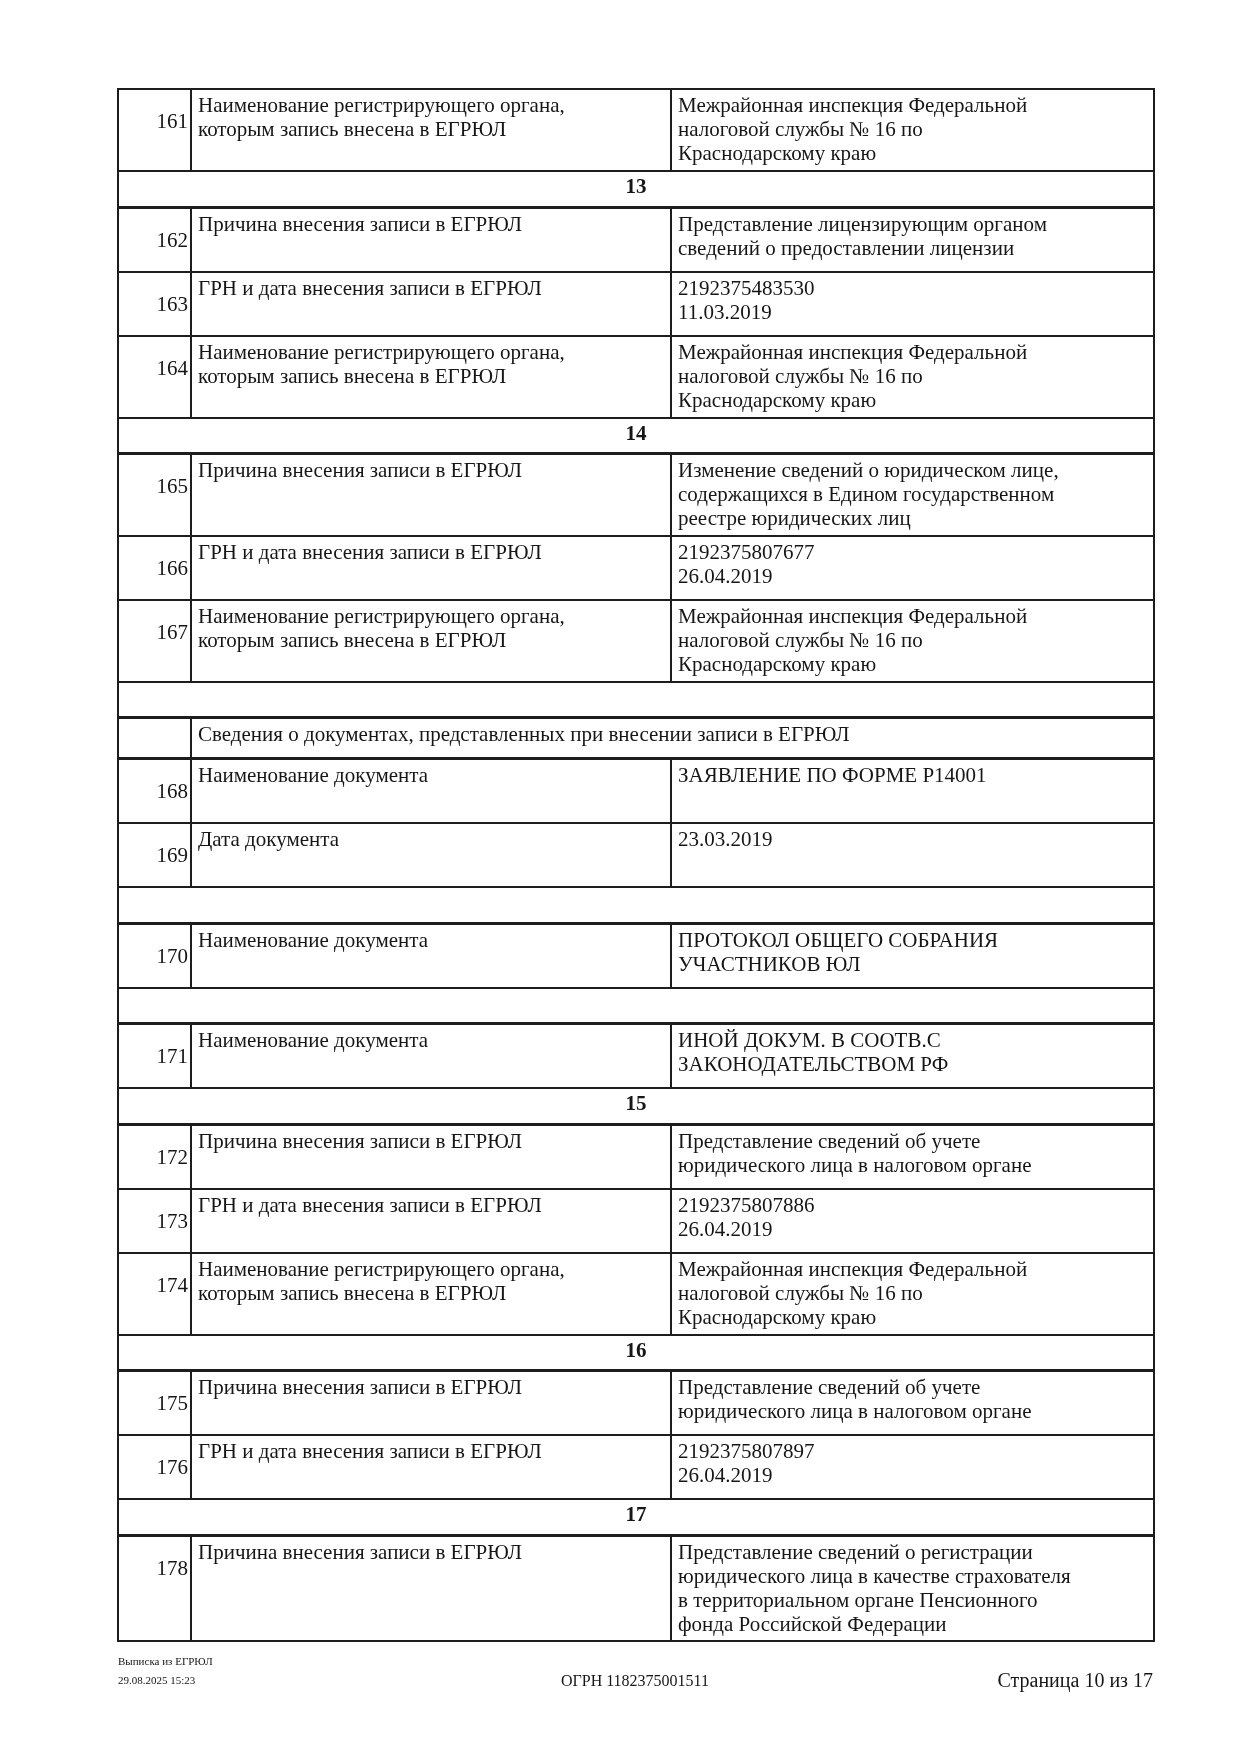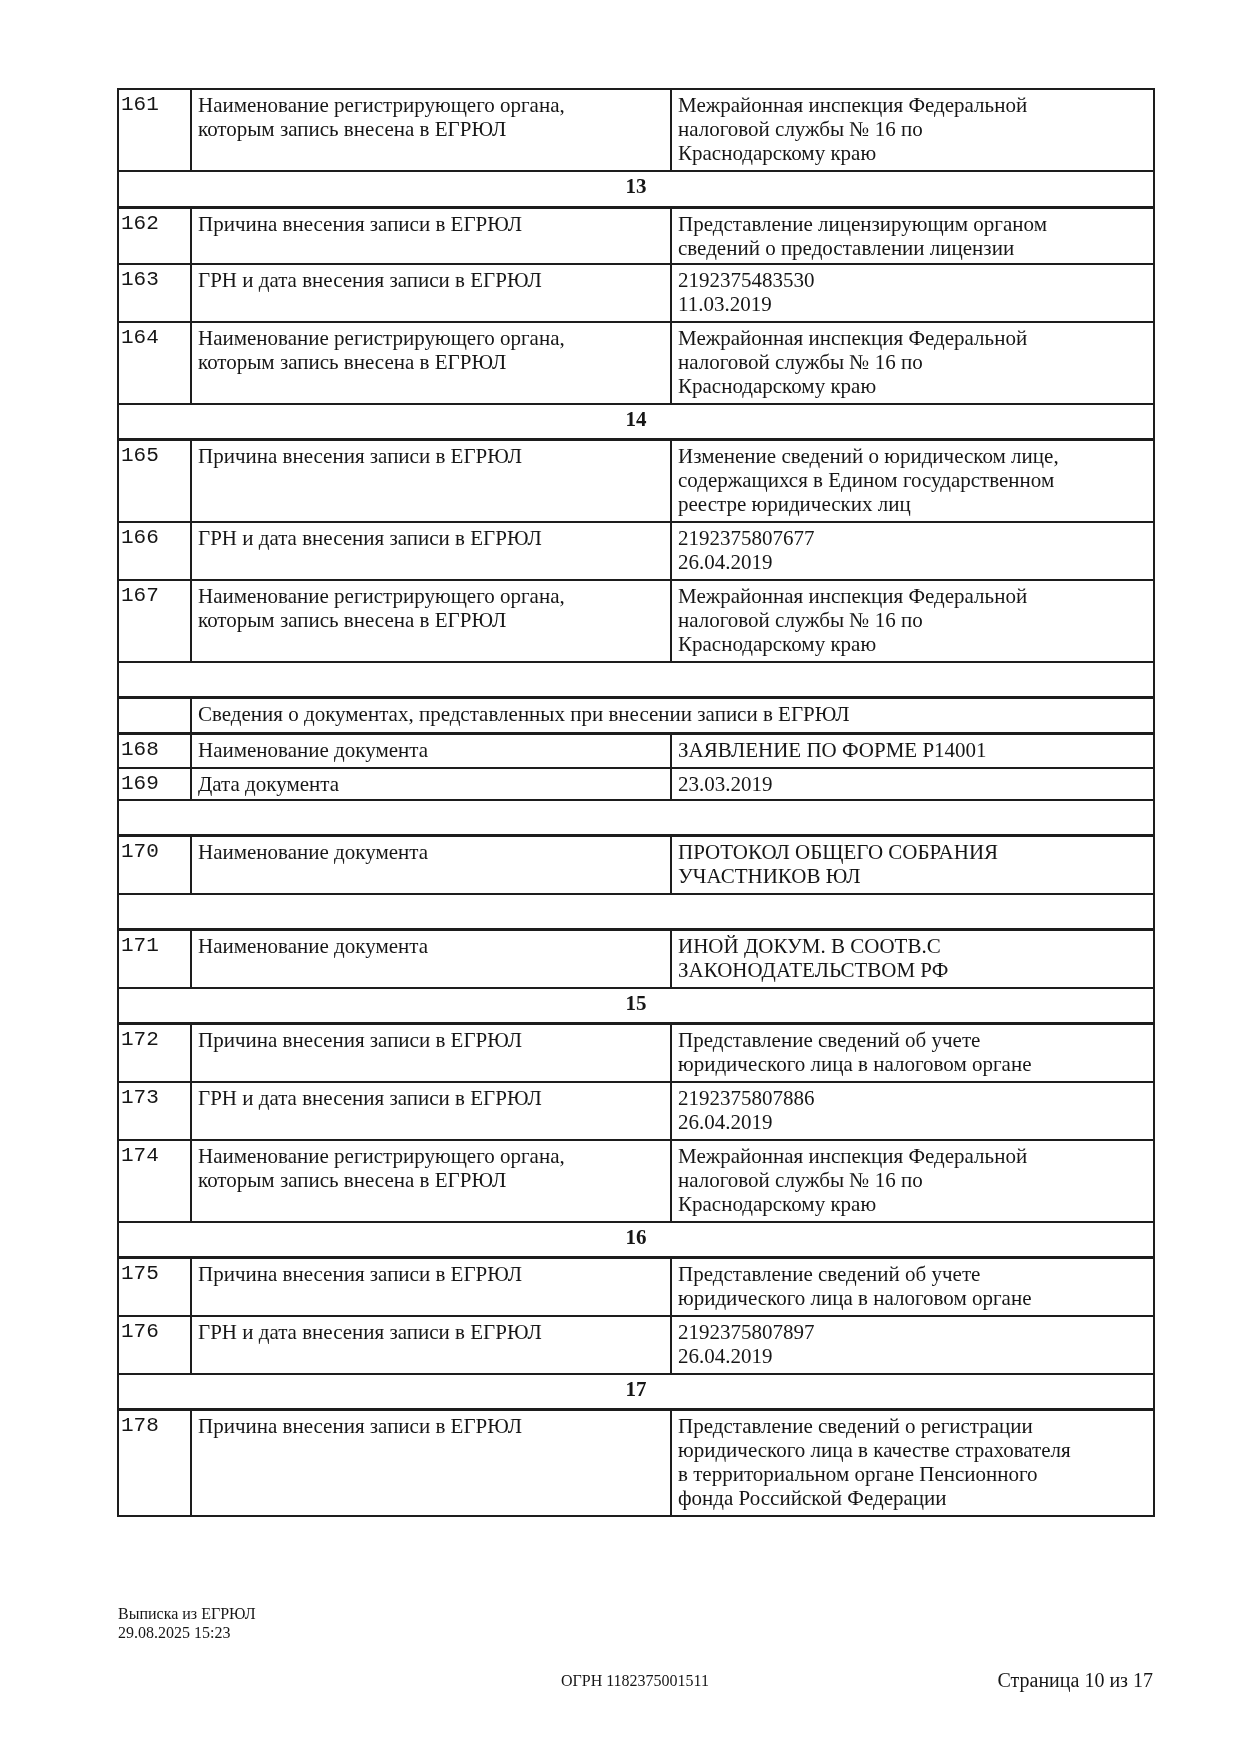--- a/index.html
+++ b/index.html
@@ -23,41 +23,40 @@
   .doc-table td {
     border: 2px solid #1d1d1d;
     vertical-align: top;
     padding: 3px 8px 3px 6px;
     font-size: 21px;
     line-height: 24px;
     white-space: pre-line;
     overflow: hidden;
   }
   .doc-table td.num {
-    text-align: left;
-    padding: 3px 2px;
-    font-family: Liberation Mono, monospace;
+    text-align: right;
+    padding: 19px 2px;
   }
   .doc-table tr.section td {
     font-weight: bold;
     text-align: center;
     border-bottom-width: 3px;
     padding: 2px 0 2px 0;
   }
   .doc-table tr.blank td {
     border-bottom-width: 3px;
   }
   .doc-table tr.subheader td {
     border-bottom-width: 3px;
   }
   .footer-left {
     position: absolute;
     left: 118px;
-    top: 1604px;
-    font-size: 16px;
+    top: 1652px;
+    font-size: 11px;
     line-height: 19px;
   }
   .footer-center {
     position: absolute;
     left: 117px;
     top: 1671px;
     width: 1036px;
     text-align: center;
     font-size: 16px;
     line-height: 19px;

